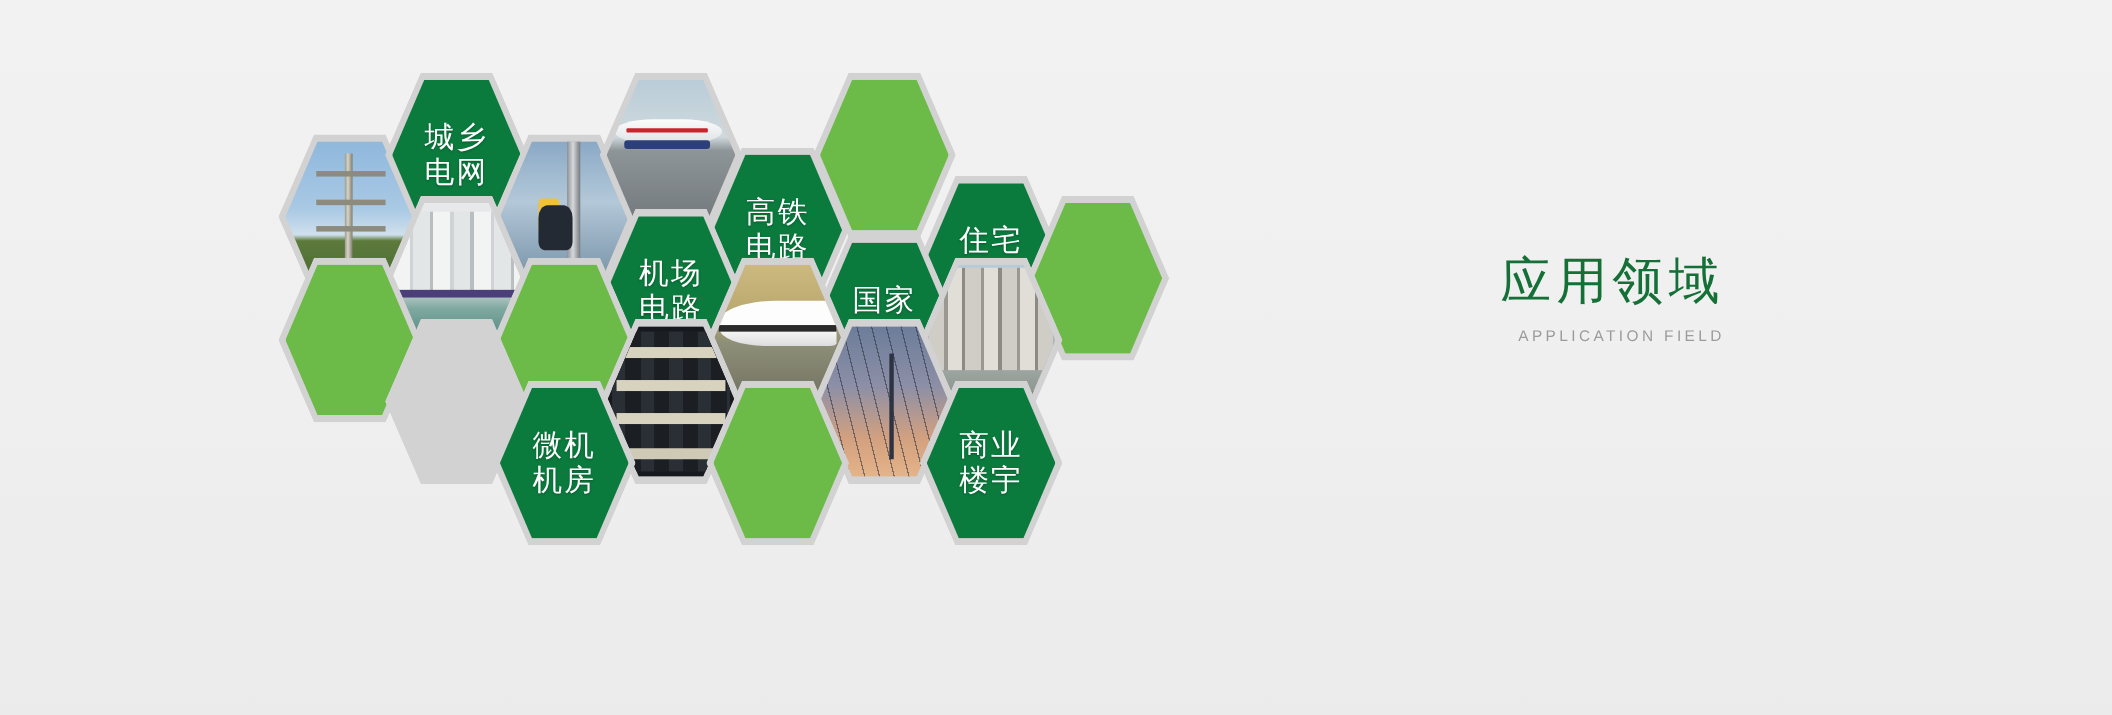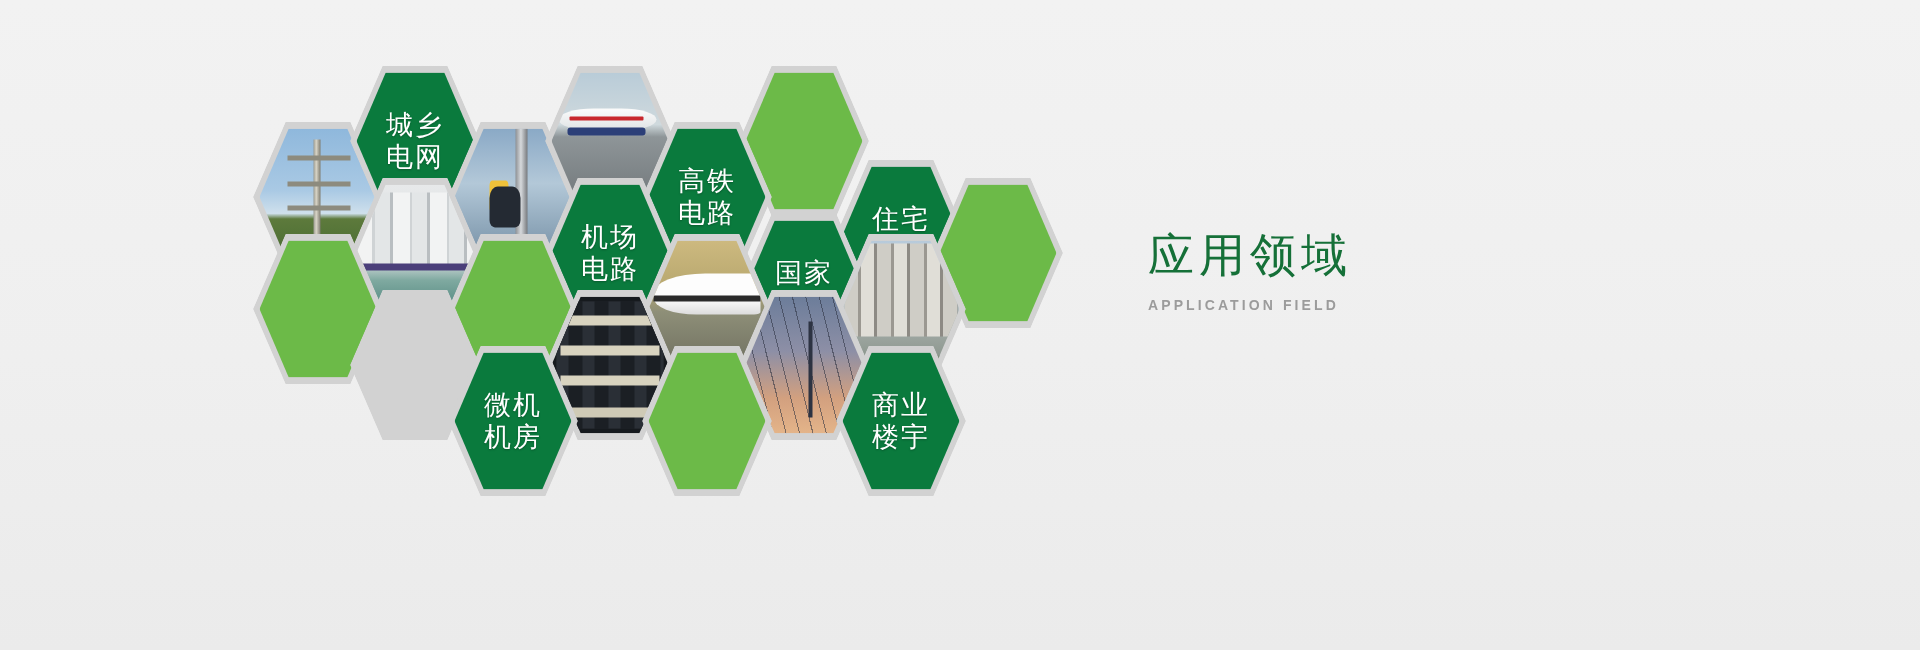--- a/index.html
+++ b/index.html
@@ -155,34 +155,34 @@
     content:""; position:absolute; left:2%; top:2%; width:96%; height:68%;
     background:
       repeating-linear-gradient(90deg,#cfcdc6 0 14px,#9b9891 14px 17px,#e0ded7 17px 30px,#8d8a84 30px 33px);
   }
   .ph-towers:after{
     content:""; position:absolute; left:0; bottom:0; width:100%; height:16%;
     background:linear-gradient(180deg,#7f8d7c,#5f6b5e);
   }
 
   
-  #title-block { position:absolute; left:1148px; top:228px; width:420px; }
+  #title-block { position:absolute; left:1148px; top:228px; width:420px;text-align:right; }
   #app-title {
     color:#157038;
     font-size:46px;
     letter-spacing:5px;
     line-height:1.2;
     font-weight:400;
   }
   #app-subtitle {
     margin-top:14px;
     color:#9b9b9b;
     font-size:14px;
     letter-spacing:3.1px;
-    font-weight:700;
+    font-weight:400;
   }
 </style>
 </head>
 <body>
 
 <div id="stage">
 
   <div id="honeycomb">
 
     <div class="hex" style="--w:130px; --h:150px; left:253px; top:122px;">
@@ -220,21 +220,21 @@
     </div>
 
     <div class="hex" style="--w:130px; --h:150px; left:836px; top:122px;margin-top:38px;">
       <div class="hex-rim"></div>
       <div class="hex-inner fill-dark">
         <div class="hex-label">住宅
 电路</div>
       </div>
     </div>
 
-    <div class="hex" style="--w:130px; --h:150px; left:642px; top:122px;">
+    <div class="hex" style="--w:130px; --h:150px; left:642px; top:134px;">
       <div class="hex-rim"></div>
       <div class="hex-inner fill-dark">
         <div class="hex-label">高铁
 电路</div>
       </div>
     </div>
 
     <div class="hex" style="--w:130px; --h:150px; left:739px; top:178px;margin-top:36px;">
       <div class="hex-rim"></div>
       <div class="hex-inner fill-dark">
@@ -248,21 +248,21 @@
       <div class="hex-inner fill-light"></div>
     </div>
 
     <div class="hex" style="--w:130px; --h:150px; left:350px; top:178px;">
       <div class="hex-rim"></div>
       <div class="hex-inner">
         <div class="photo ph-switchgear"></div>
       </div>
     </div>
 
-    <div class="hex" style="--w:130px; --h:150px; left:545px; top:178px;">
+    <div class="hex" style="--w:130px; --h:150px; left:545px; top:190px;">
       <div class="hex-rim"></div>
       <div class="hex-inner fill-dark">
         <div class="hex-label">机场
 电路</div>
       </div>
     </div>
 
     <div class="hex" style="--w:130px; --h:150px; left:642px; top:234px;">
       <div class="hex-rim"></div>
       <div class="hex-inner">

